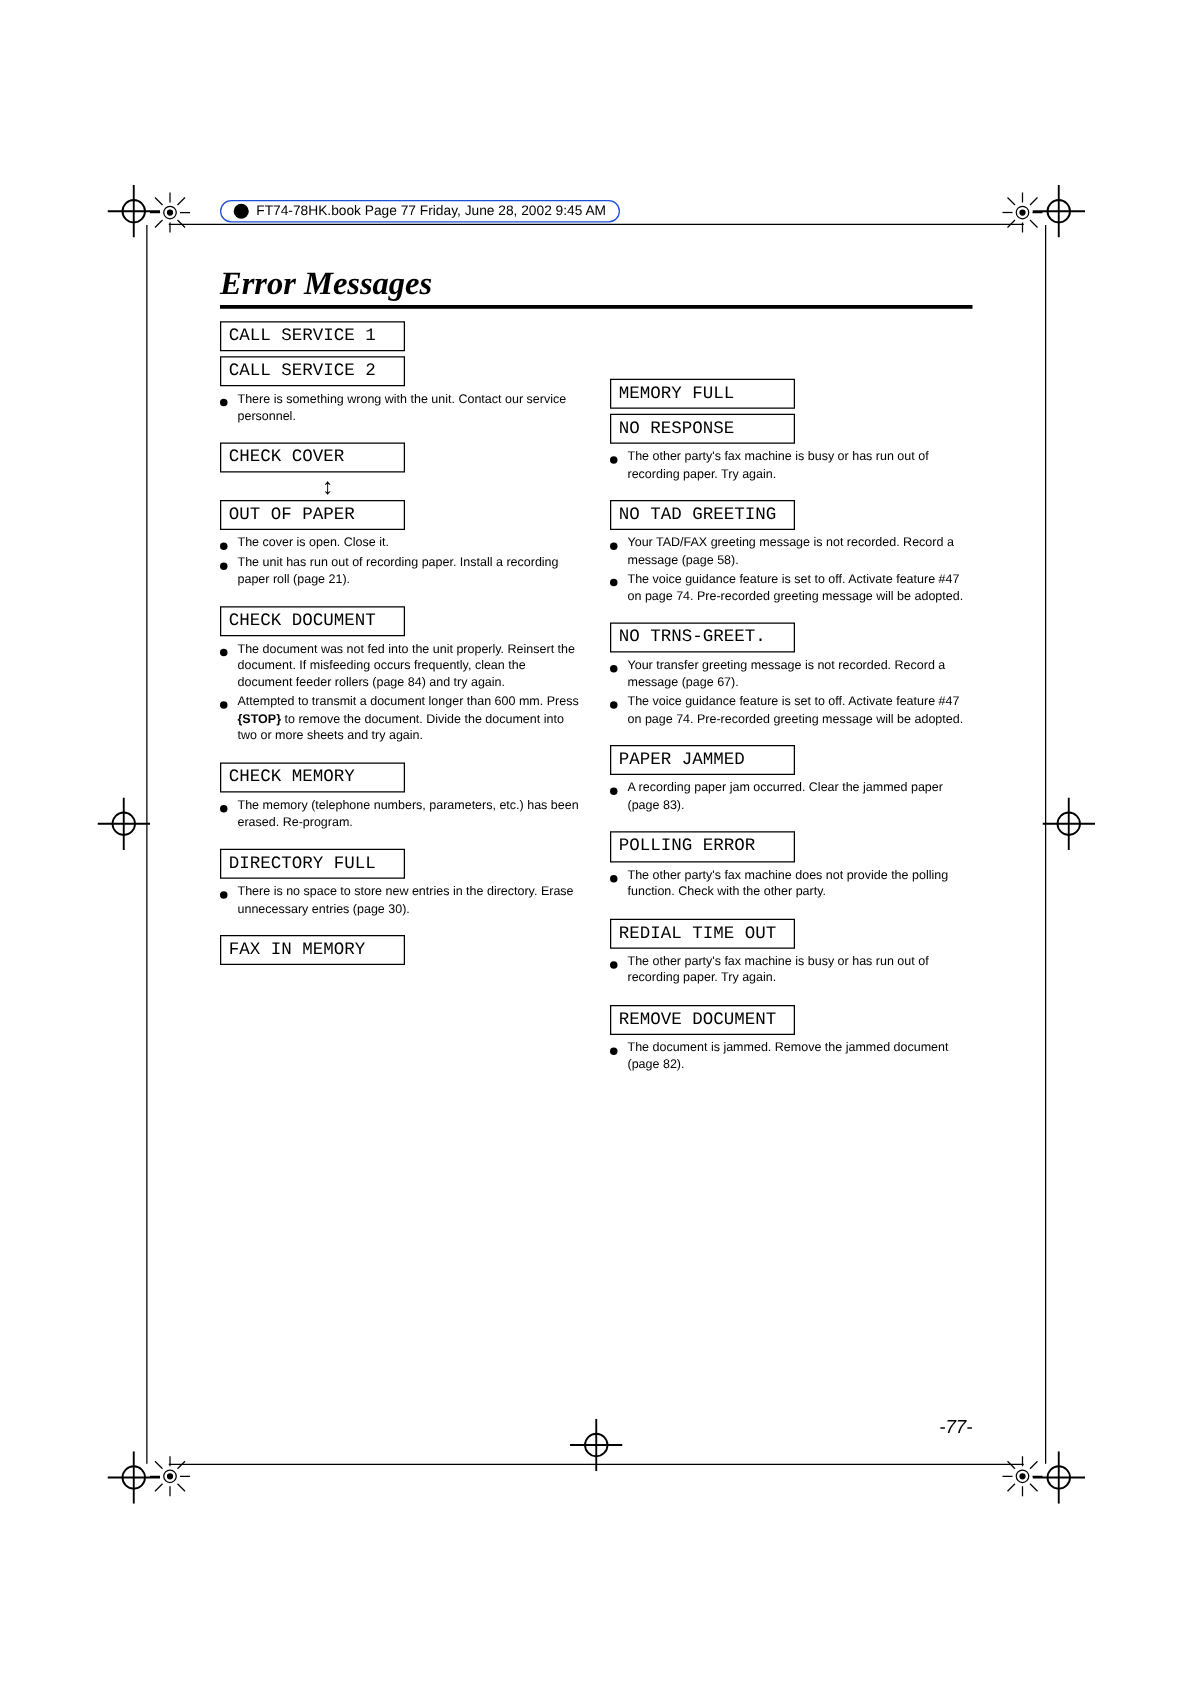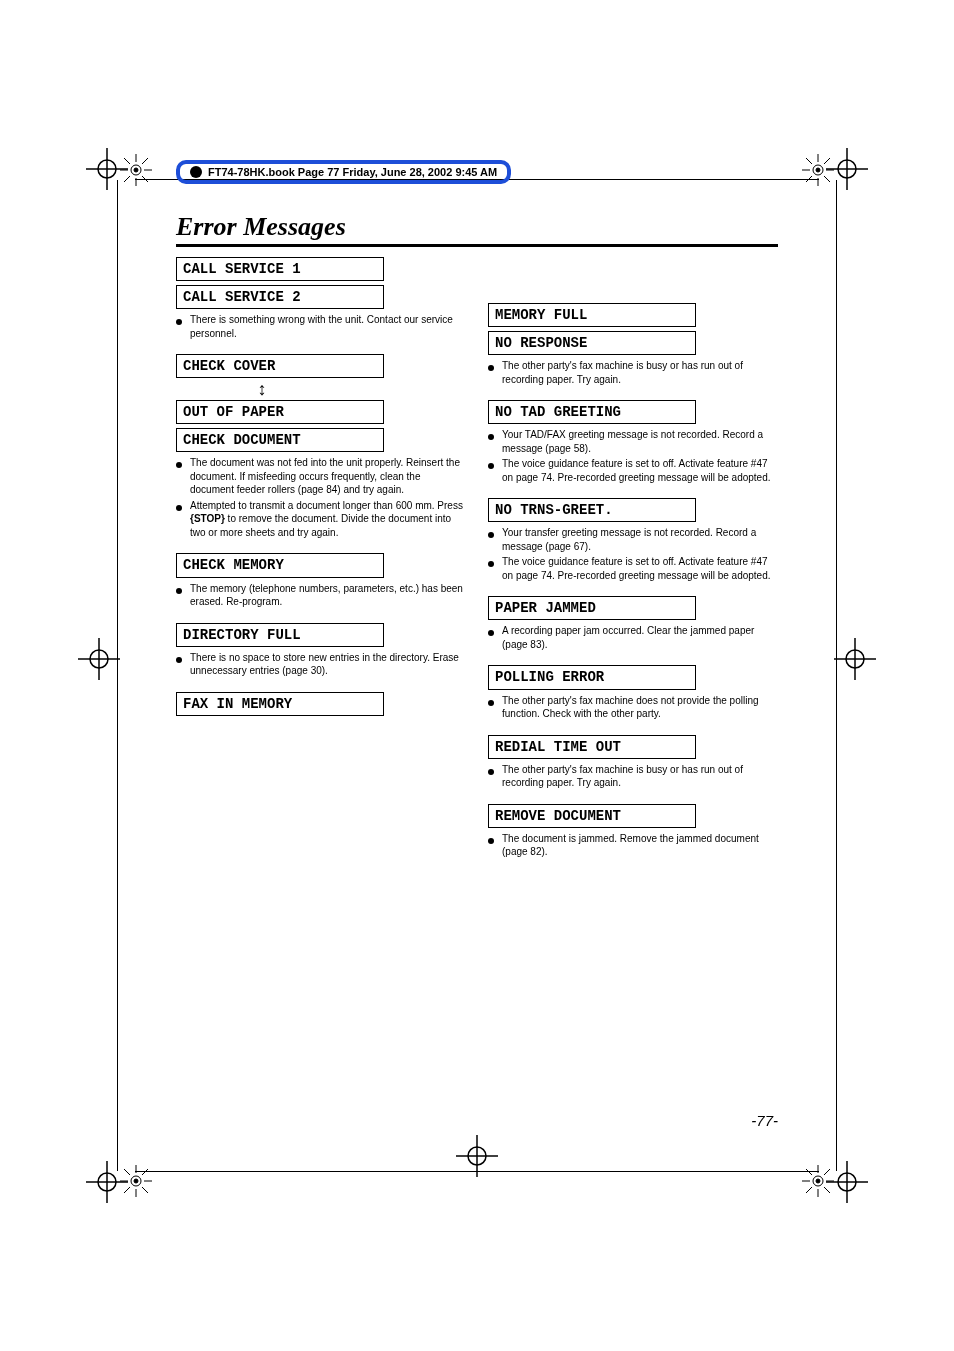--- a/index.html
+++ b/index.html
@@ -21,43 +21,43 @@
   .sun-tl { top: 152px; left: 118px; }
   .sun-tr { top: 152px; right: 118px; }
   .sun-bl { bottom: 152px; left: 118px; }
   .sun-br { bottom: 152px; right: 118px; }
 
   .hline-top { position: absolute; top: 179px; left: 135px; right: 135px; height: 1px; background: #000; }
   .hline-bot { position: absolute; bottom: 179px; left: 135px; right: 135px; height: 1px; background: #000; }
   .vline-left { position: absolute; left: 117px; top: 180px; bottom: 180px; width: 1px; background: #000; }
   .vline-right { position: absolute; right: 117px; top: 180px; bottom: 180px; width: 1px; background: #000; }
 
-  .book-header { position: absolute; top: 160px; left: 176px; font-size: 11px; border: 4px solid #1d4ed8; border-radius: 10px; padding: 2px 10px; display: flex; align-items: center; gap: 6px; font-weight: bold; }
+  .book-header { position: absolute; top: 160px; left: 176px; font-size: 11px; border: 1px solid #1d4ed8; border-radius: 10px; padding: 2px 10px; display: flex; align-items: center; gap: 6px; }
   .book-header .dot { width: 12px; height: 12px; border-radius: 50%; background: #000; display: inline-block; }
 
   .content { position: absolute; top: 212px; left: 176px; width: 602px; }
   .section-label { font-style: italic; font-weight: bold; font-size: 26px; font-family: "Times New Roman", Times, serif; margin-bottom: 2px; }
   .rule-thick { height: 3px; background: #000; margin-bottom: 10px; }
   h1 { font-size: 26px; font-weight: bold; margin-bottom: 6px; }
   .intro { font-size: 14px; line-height: 1.35; margin-bottom: 12px; width: 292px; }
 
   .cols { display: flex; gap: 22px; }
   .col { width: 290px; }
   .col2 { width: 290px; padding-top: 46px; }
 
   .lcd { font-family: "Courier New", Courier, monospace; font-size: 14px; border: 1px solid #000; padding: 3px 6px; width: 172px; margin-bottom: 4px; line-height: 1.15; }
-  .lcd-wide { width: 208px; font-weight: bold; }
+  .lcd-wide { width: 148px; }
   .arrow-between { text-align: center; width: 172px; font-size: 18px; font-weight: bold; line-height: 1; margin: -2px 0 2px 0; }
 
   ul { list-style: none; padding-left: 0; margin: 2px 0 14px 0; }
   li { position: relative; padding-left: 14px; font-size: 10px; line-height: 1.35; margin-bottom: 2px; }
   li::before { content: ""; position: absolute; left: 0; top: 6px; width: 6px; height: 6px; background: #000; border-radius: 50%; }
   .stop-key { font-family: Arial, Helvetica, sans-serif; font-weight: bold; }
 
-  .pagenum { position: absolute; bottom: 222px; right: 176px; font-style: italic; font-size: 15px; }
+  .pagenum { position: absolute; bottom: 201px; right: 176px; font-style: italic; font-size: 15px; }
 </style>
 </head>
 <body>
 
 <div class="page">
 
   <div class="regmark reg-tl">
       <svg viewBox="0 0 42 42">
         <circle cx="21" cy="21" r="9" fill="none" stroke="#000" stroke-width="1.5"></circle>
         <line x1="21" y1="0" x2="21" y2="42" stroke="#000" stroke-width="1.5"></line>
@@ -182,20 +182,24 @@
     <div class="cols">
       <div class="col" id="col-left">
           <div class="lcd lcd-wide">CALL SERVICE 1</div>
           <div class="lcd lcd-wide">CALL SERVICE 2</div>
           <ul>
             <li>There is something wrong with the unit. Contact our service personnel.</li>
           </ul>
           <div class="lcd lcd-wide">CHECK COVER</div>
           <div class="arrow-between">↕</div>
           <div class="lcd lcd-wide">OUT OF PAPER</div>
+          <ul>
+            <li>The cover is open. Close it.</li>
+            <li>The unit has run out of recording paper. Install a recording paper roll (page 21).</li>
+          </ul>
           <div class="lcd lcd-wide">CHECK DOCUMENT</div>
           <ul>
             <li>The document was not fed into the unit properly. Reinsert the document. If misfeeding occurs frequently, clean the document feeder rollers (page 84) and try again.</li>
             <li>Attempted to transmit a document longer than 600 mm. Press <span class="stop-key">{STOP}</span> to remove the document. Divide the document into two or more sheets and try again.</li>
           </ul>
           <div class="lcd lcd-wide">CHECK MEMORY</div>
           <ul>
             <li>The memory (telephone numbers, parameters, etc.) has been erased. Re-program.</li>
           </ul>
           <div class="lcd lcd-wide">DIRECTORY FULL</div>

